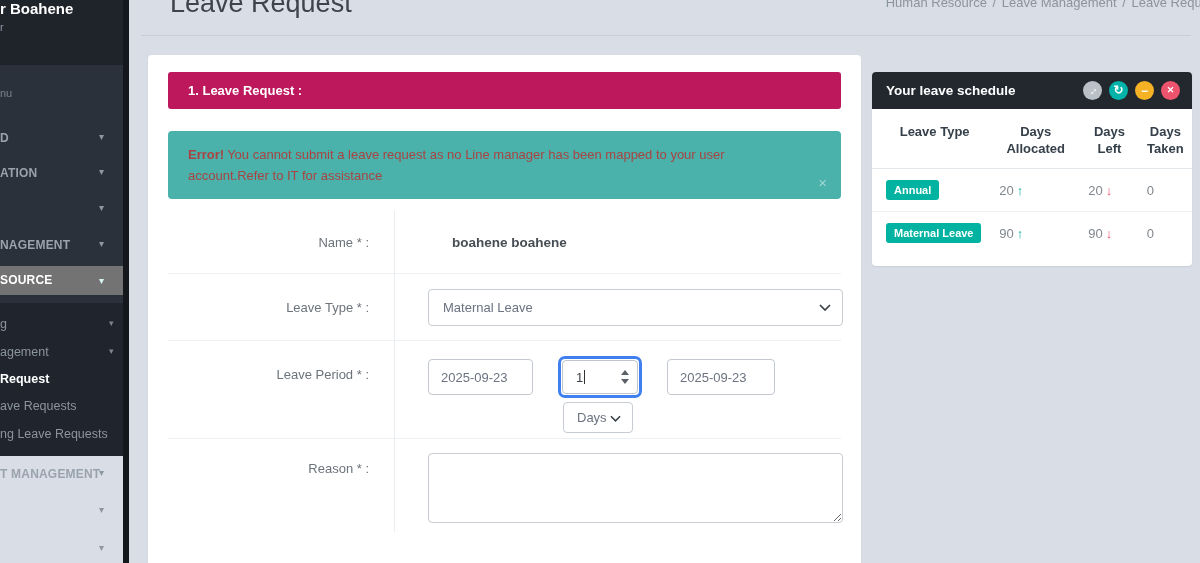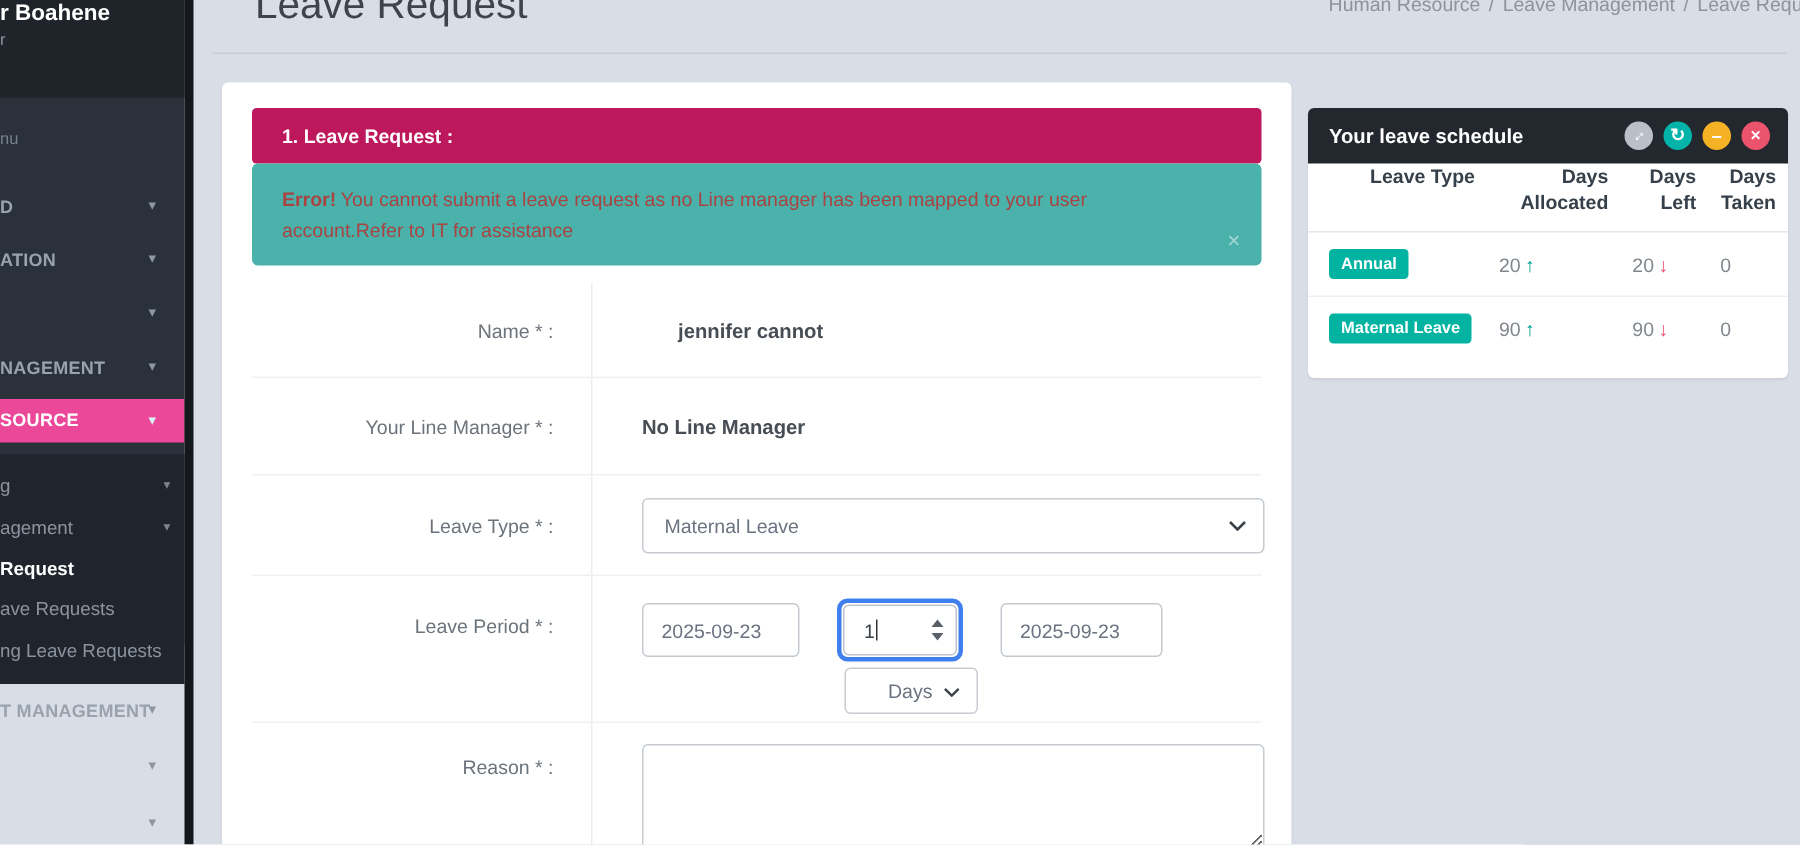--- a/index.html
+++ b/index.html
@@ -8,38 +8,38 @@
 
   
   .sidebar { position:absolute; left:0; top:0; width:123px; height:430px; background:#2b313a; z-index:2; }
   .edge-strip { position:absolute; left:123px; top:0; width:6px; height:563px; background:#14171c; z-index:3; }
   .user-block { height:66px; background:#1f242b; padding-top:0; }
   .user-name { color:#ffffff; font-size:15px; font-weight:700; line-height:19px; margin-top:-1px; white-space:nowrap; }
   .user-role { color:#8d96a1; font-size:11px; line-height:15px; margin-top:2px; white-space:nowrap; }
   .menu-label { position:absolute; top:87px; left:0; color:#79818c; font-size:11px; white-space:nowrap; }
   .sitem { position:absolute; left:0; width:123px; color:#99a2ad; font-size:12px; font-weight:700; letter-spacing:.2px; white-space:nowrap; cursor:pointer; }
   .sitem .caret { position:absolute; left:99px; top:0px; font-size:10px; color:#8d96a1; font-weight:400; }
-  .sitem.active { background:#ec4899; height:29px; line-height:29px; color:#ffffff; }
+  .sitem.active { background:#737373; height:29px; line-height:29px; color:#ffffff; }
   .sitem.active .caret { color:#d8f4f2; top:0; line-height:29px; }
   .submenu { position:absolute; top:303px; left:0; width:123px; height:153px; background:#20252d; }
   .subitem { position:absolute; left:0; width:123px; color:#8b949e; font-size:12.5px; white-space:nowrap; cursor:pointer; }
   .subitem .caret { position:absolute; left:109px; top:1px; font-size:9px; color:#7d858f; }
   .subitem.active { color:#ffffff; font-weight:600; }
 
   
   .main { position:absolute; left:129px; top:0; width:1071px; height:563px; }
   .page-title { position:absolute; left:41px; top:-12px; font-size:27px; font-weight:500; color:#3e444c; }
   .breadcrumb { position:absolute; top:-5px; right:-20px; font-size:13px; color:#8b939c; white-space:nowrap; }
   .breadcrumb span { margin:0 1px; }
   .top-divider { position:absolute; top:35px; left:12px; right:9px; border-top:1px solid #c9ced6; }
 
   
   .form-card { position:absolute; left:19px; top:55px; width:713px; height:508px; background:#fff; border-radius:4px 4px 0 0; box-shadow:0 1px 2px rgba(0,0,0,.07); padding:17px 20px 0; }
   .panel-head { height:37px; background:#be185d; border-radius:3px; color:#fff; font-size:13px; font-weight:700; line-height:37px; padding-left:20px; }
-  .alert { margin-top:0; background:#4ab1ab; border-radius:4px; padding:13px 63px 13px 20px; position:relative; color:#a94442; font-size:13px; line-height:21px; }
+  .alert { margin-top:22px; background:#4ab1ab; border-radius:4px; padding:13px 63px 13px 20px; position:relative; color:#a94442; font-size:13px; line-height:21px; }
   .alert .pfx { font-weight:700; margin-right:3px; }
   .alert .alert-x { position:absolute; right:14px; bottom:9px; color:#a3d7d3; font-size:15px; cursor:pointer; line-height:1; }
 
   .frows { margin-top:12px; }
   .frow { display:flex; border-bottom:1px solid #eef1f4; }
   .flabel { flex:0 0 227px; width:227px; text-align:right; padding-right:25px; border-right:1px solid #e9edf0; color:#6c737b; font-size:13px; display:flex; align-items:center; justify-content:flex-end; }
   .fvalue { flex:1; padding-left:33px; display:flex; align-items:center; }
   .r1 { height:63px;gap:24px; } .r2 { height:65px; } .r3 { height:67px; }
   .r4 { height:98px; } .r5 { height:93px; border-bottom:none; }
   .r4 .flabel, .r5 .flabel { align-items:flex-start; }
@@ -54,36 +54,36 @@
   .period-line { display:flex; gap:25px; align-items:center; }
   .date-input { height:36px; border:1px solid #c3c9cf; border-radius:4px; background:#fff; color:#6b7280; font-size:13px; display:flex; align-items:center; padding-left:12px; cursor:text; }
   .d1 { width:105px; } .d2 { width:108px; }
   .num-ring { border:3px solid #4080ee; border-radius:7px; padding:1px; background:#fff; }
   .num-input { width:76px; height:34px; border:1px solid #bfc5cb; border-radius:4px; display:flex; align-items:center; cursor:text; }
   .num-val { margin-left:13px; font-size:13px; color:#3c4147; }
   .text-cursor { width:1px; height:14px; background:#333; margin-left:1px; }
   .spin { margin-left:auto; margin-right:8px; display:flex; flex-direction:column; gap:4px; }
   .tri-up { width:0; height:0; border-left:4px solid transparent; border-right:4px solid transparent; border-bottom:5px solid #5a6067; cursor:pointer; }
   .tri-down { width:0; height:0; border-left:4px solid transparent; border-right:4px solid transparent; border-top:5px solid #5a6067; cursor:pointer; }
-  .select.days { width:89px; height:31px; margin-left:135px; margin-top:4px; padding:0 24px 0 28px; }
+  .select.days { width:70px; height:31px; margin-left:135px; margin-top:4px; padding:0 24px 0 13px; }
   .reason-ta { width:415px; height:70px; border:1px solid #c6ccd2; border-radius:4px; resize:both; font-family:"Liberation Sans", sans-serif; font-size:13px; color:#555; padding:6px 8px; outline:none; }
 
   
   .sched-card { position:absolute; left:743px; top:72px; width:320px; background:#fff; border-radius:4px; box-shadow:0 1px 2px rgba(0,0,0,.07); overflow:hidden; padding-bottom:12px; }
   .sched-head { height:37px; background:#23272e; color:#fff; font-size:13.5px; font-weight:700; display:flex; align-items:center; padding:0 12px 0 14px; }
   .sbtns { margin-left:auto; display:flex; gap:7px; }
   .cbtn { width:19px; height:19px; border-radius:50%; display:flex; align-items:center; justify-content:center; color:#fff; font-size:10px; line-height:1; cursor:pointer; }
   .cbtn-gray { background:#b9c0c7; } .cbtn-teal { background:#02b3a9; }
   .cbtn-orange { background:#f5b225; } .cbtn-red { background:#ec536c; }
   .rot45 { transform:rotate(-45deg); font-size:11px; }
   .refresh-g { font-size:12px; margin-top:-1px; }
   .minus-g { font-size:12px; font-weight:700; } .close-g { font-size:9px; font-weight:700; }
 
   .sched-table { width:100%; border-collapse:collapse; font-size:13px; }
-  .sched-table th { text-align:right; color:#36404a; font-size:13px; font-weight:700; line-height:17px; padding:0 8px 11px; border-bottom:1px solid #e2e7eb; vertical-align:top; }
+  .sched-table th { text-align:center; color:#36404a; font-size:13px; font-weight:700; line-height:17px; padding:14px 8px 11px; border-bottom:1px solid #e2e7eb; vertical-align:top; }
   .sched-table th:first-child, .sched-table td:first-child { padding-left:14px; }
   .col-type { width:118px; } .col-alloc { width:88px; } .col-left { width:58px; } .col-taken { width:48px; }
   .sched-table td { padding:11px 8px; border-bottom:1px solid #eef1f4; color:#81878d; }
   .sched-table tr:last-child td { border-bottom:none; }
   .badge { display:inline-block; background:#02b3a2; color:#fff; font-size:11px; font-weight:700; padding:4px 8px; border-radius:3px; white-space:nowrap; }
   .arr-up { color:#02a499; font-weight:700; margin-left:3px; }
   .arr-down { color:#ec536c; font-weight:700; margin-left:3px; }
 </style>
 </head>
 <body>
@@ -167,30 +167,24 @@
 
     <div class="alert">
       <span class="pfx">Error!</span><span>You cannot submit a leave request as no Line manager has been mapped to your user account.Refer to IT for assistance</span>
       <span class="alert-x">×</span>
     </div>
 
     <div class="frows">
       <div class="frow r1">
         <div class="flabel">Name * :</div>
         <div class="fvalue">
-            <span class="bold-val">jennifer cannot</span>
-          </div>
-      </div>
-
-      <div class="frow r2">
-        <div class="flabel">Your Line Manager * :</div>
-        <div class="fvalue">
-            <span class="bold-val">No Line Manager</span>
-          </div>
-      </div>
+            <span class="bold-val">boahene boahene</span>
+          </div>
+      </div>
+
 
       <div class="frow r3">
         <div class="flabel">Leave Type * :</div>
         <div class="fvalue">
           <div class="select big">
             <span>Maternal Leave</span>
             <svg class="chev" width="12" height="7" viewBox="0 0 12 7">
                 <polyline points="1,1 6,6 11,1" fill="none" stroke="#3a4147" stroke-width="1.7"></polyline>
               </svg>
           </div>

